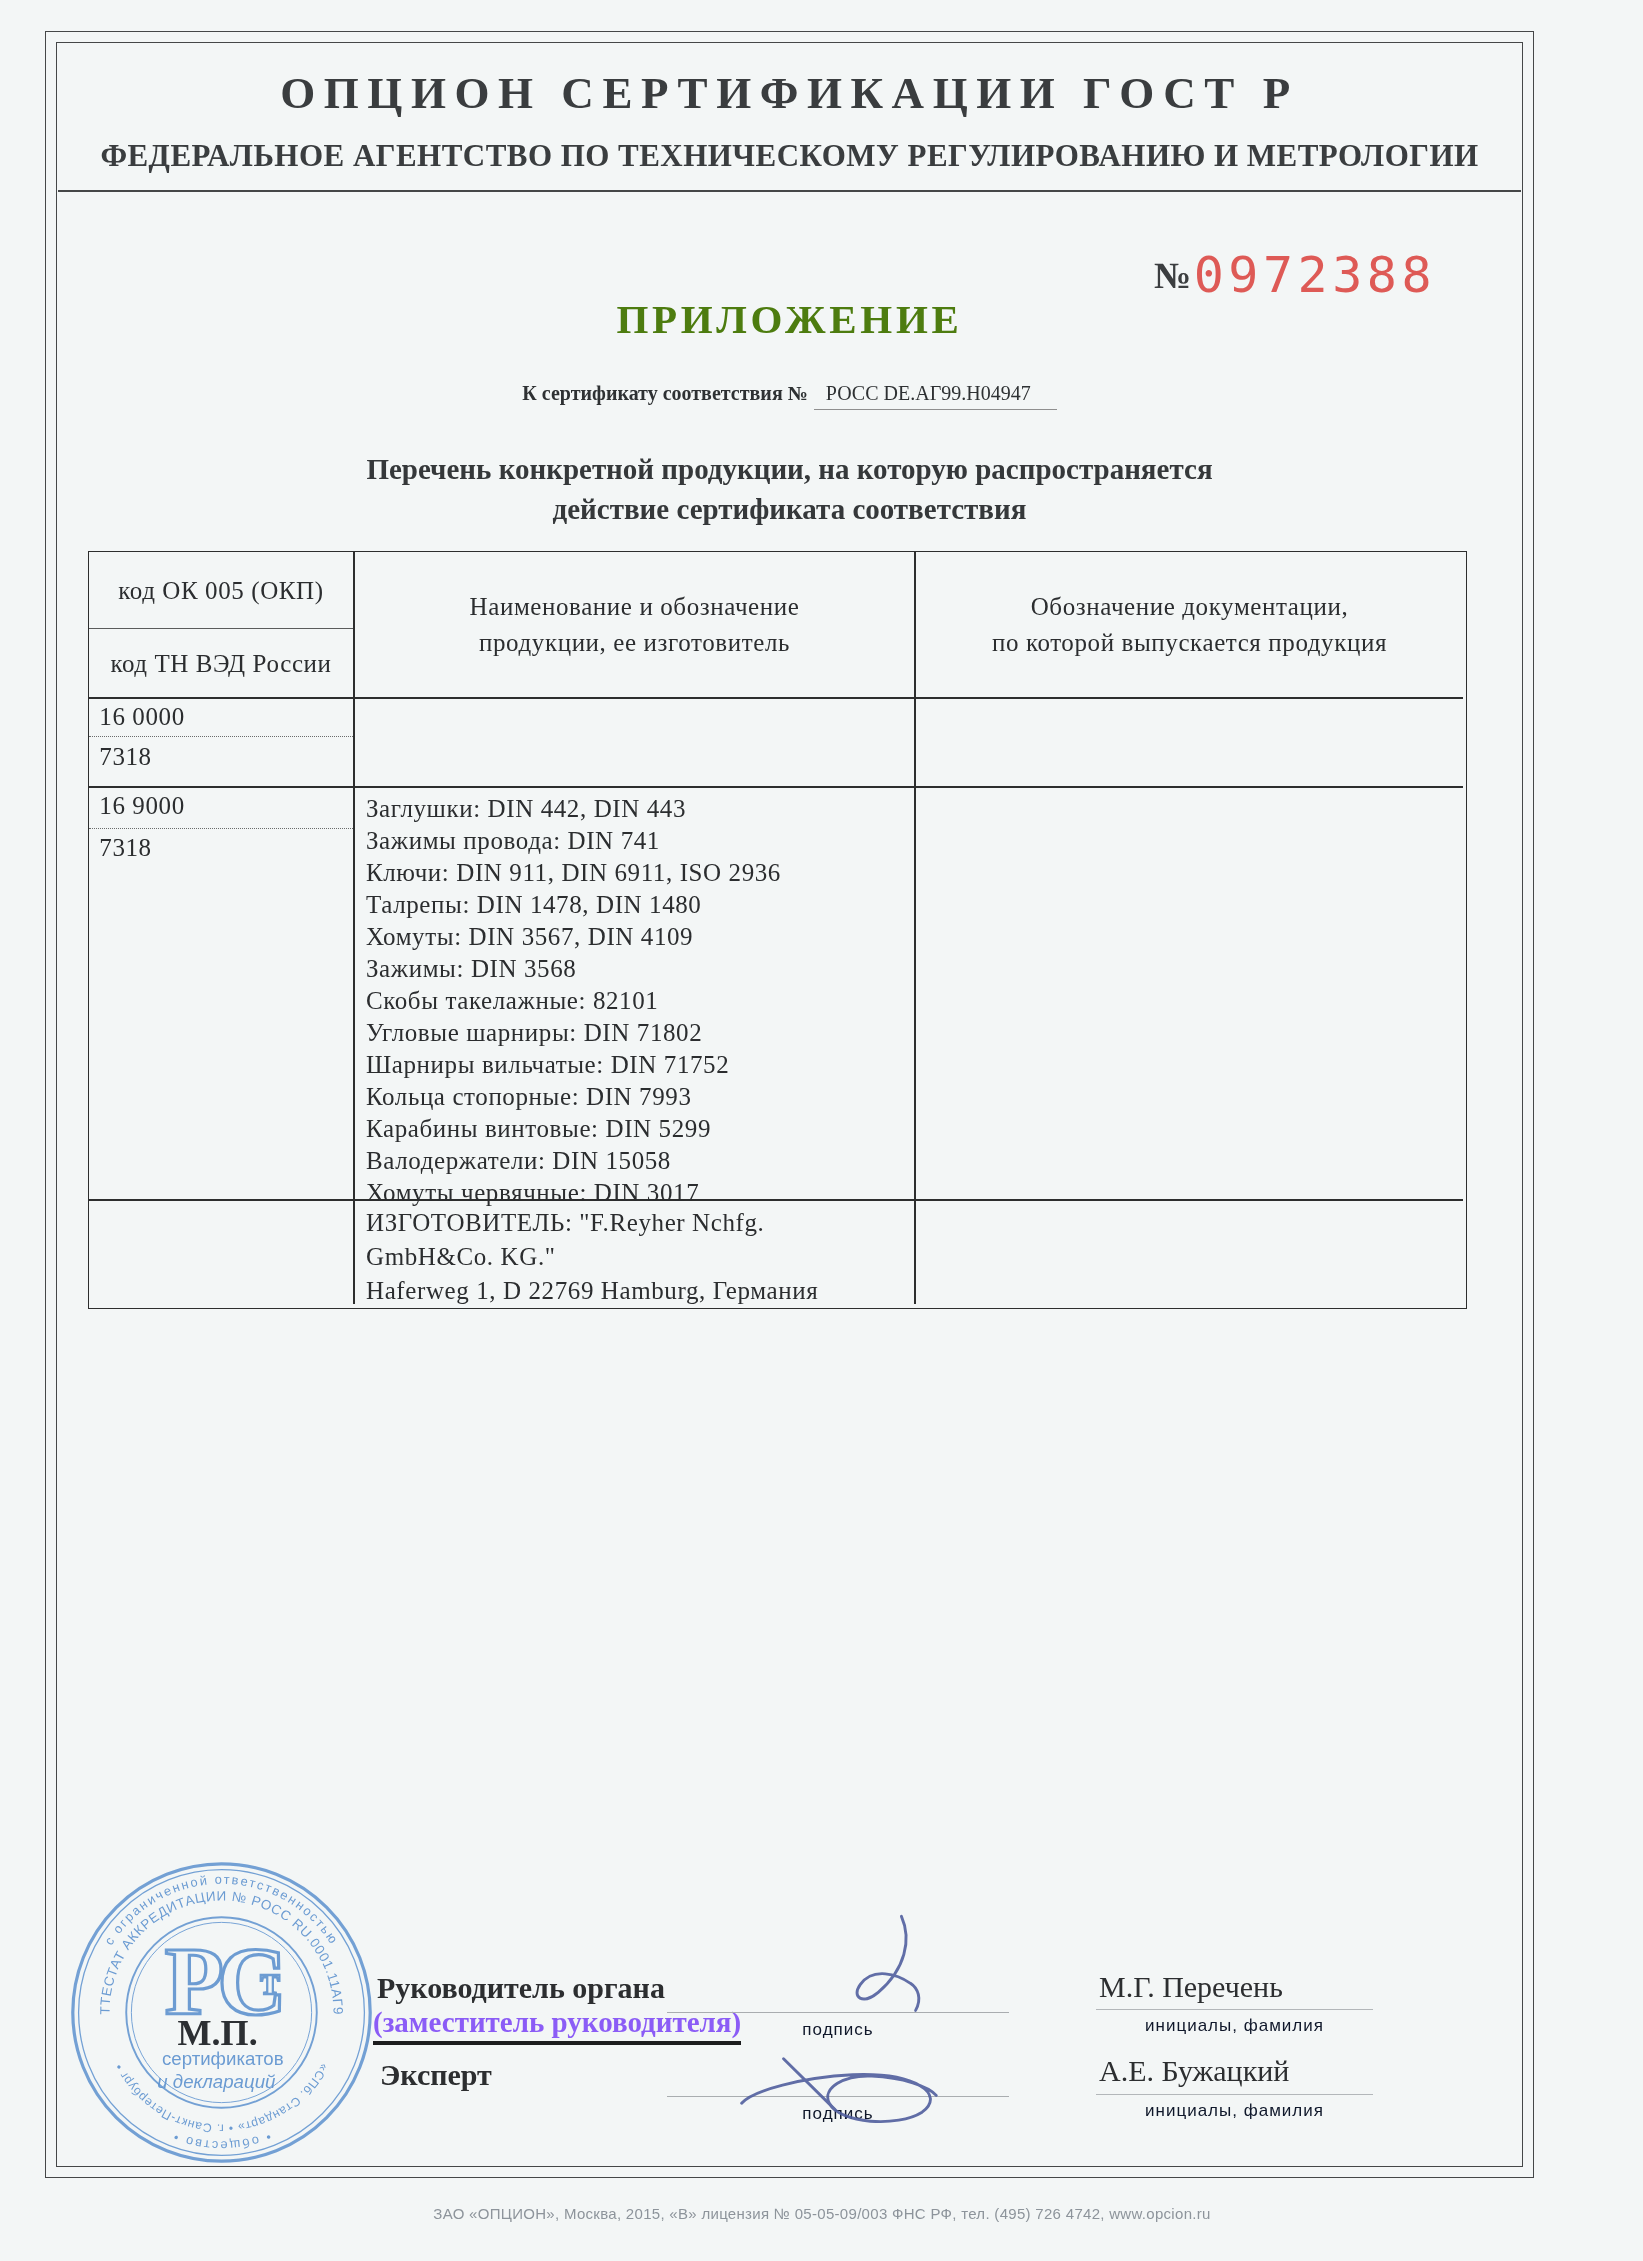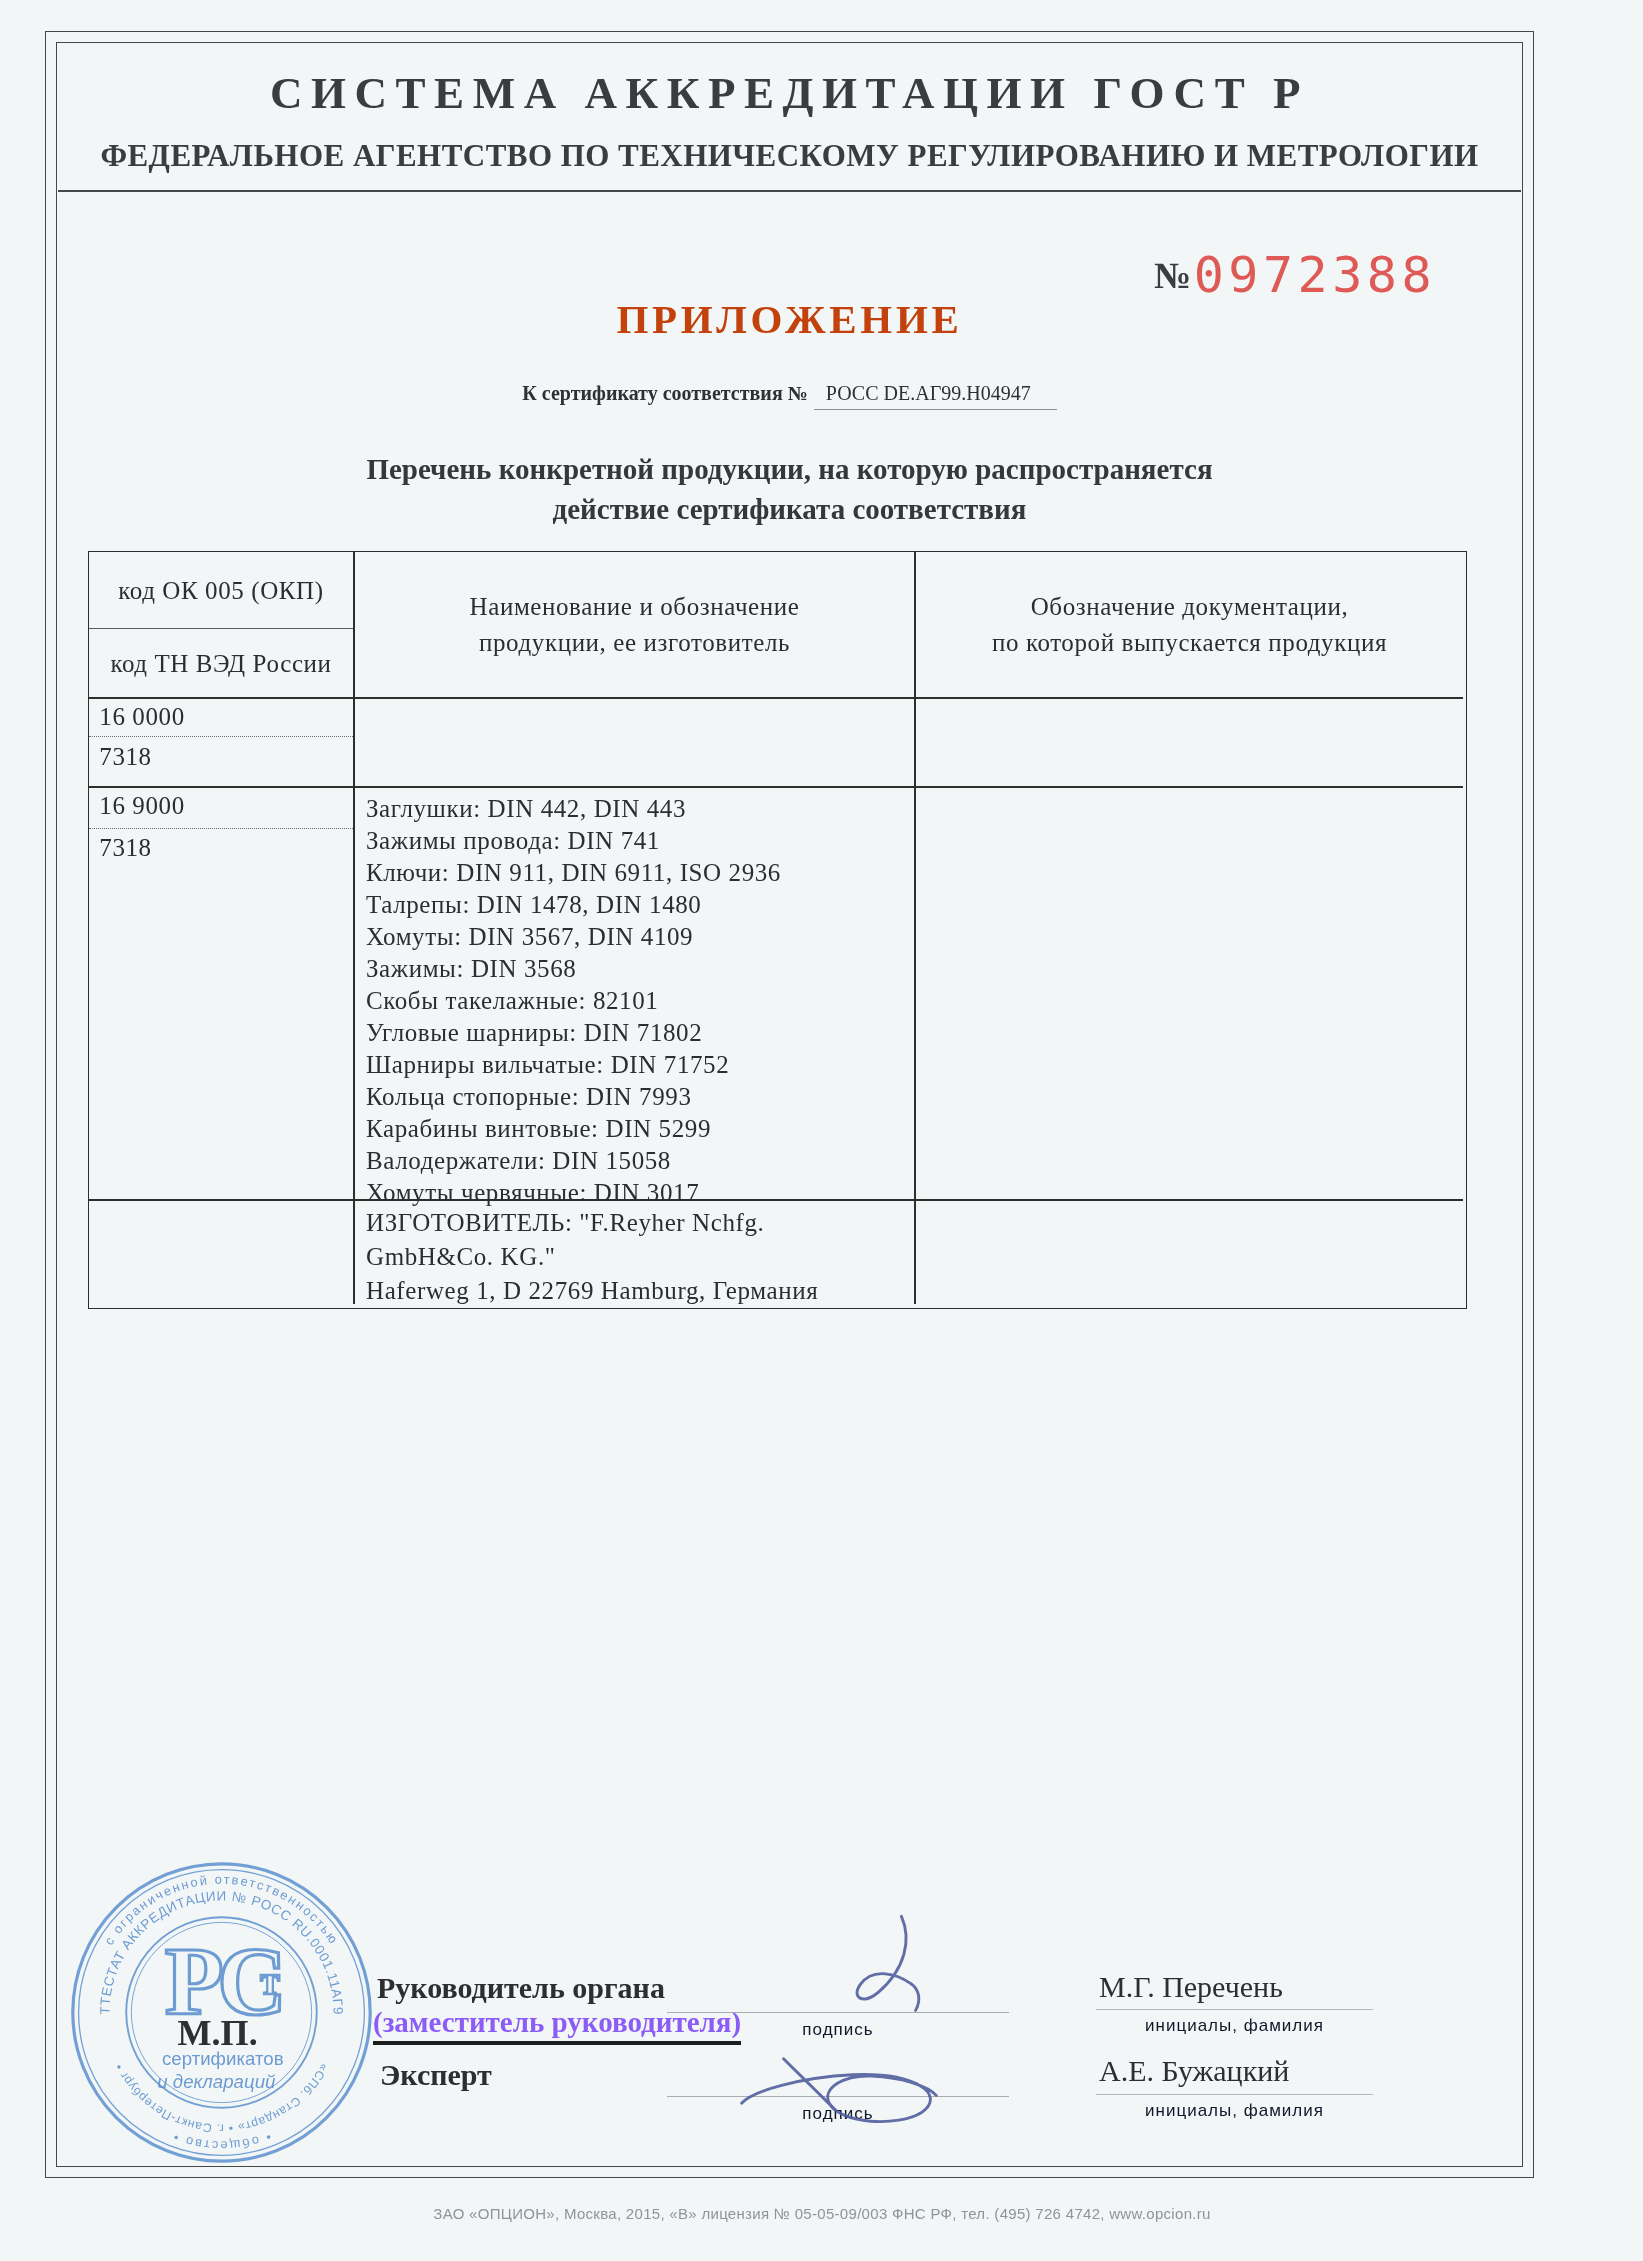--- a/index.html
+++ b/index.html
@@ -14,21 +14,21 @@
   .h1{left:58px;top:67px;width:1463px;text-align:center;font-size:45px;font-weight:bold;
       letter-spacing:.19em;color:#3a3d3f;}
   .h2{left:58px;top:138px;width:1463px;text-align:center;font-size:31px;font-weight:bold;
       letter-spacing:.015em;color:#3a3d3f;}
   
   .docnum{left:1154px;top:246px;white-space:nowrap;}
   .docnum .no{font-size:37px;font-weight:bold;color:#3b3e40;}
   .docnum .val{font-family:"DejaVu Sans Mono",monospace;font-size:50px;letter-spacing:4.5px;
       color:#de5a56;vertical-align:-3.9px;}
   .title{left:58px;top:295px;width:1463px;text-align:center;font-size:41px;font-weight:bold;
-      letter-spacing:.09em;color:#c2410c;}
+      letter-spacing:.09em;color:#4d7c0f;}
   .certline{left:58px;top:382px;width:1463px;text-align:center;font-size:20px;font-weight:bold;}
   .certline .val{font-weight:normal;display:inline-block;border-bottom:1.9px solid #8f8f8f;
       padding:0 26px 3.9px 11.6px;margin-left:6.4px;}
   .subtitle{left:58px;top:449px;width:1463px;text-align:center;font-size:29px;font-weight:bold;
       line-height:40px;color:#35383a;}
   
   .tbl{left:88px;top:551px;width:1377px;height:756px;border:1.9px solid #2d2e2e;}
   .tline{position:absolute;background:#2d2e2e;}
   .thin{position:absolute;background:#5a5c5c;}
   .dotted{position:absolute;border-top:1.9px dotted #6a6c6c;}
@@ -54,21 +54,21 @@
 </style>
 </head>
 <body>
 
 <div class="page">
 
   <div class="abs frame-outer"></div>
   <div class="abs frame-inner"></div>
   <div class="abs header-rule"></div>
 
-  <div class="abs h1">СИСТЕМА АККРЕДИТАЦИИ ГОСТ Р</div>
+  <div class="abs h1">ОПЦИОН СЕРТИФИКАЦИИ ГОСТ Р</div>
   <div class="abs h2">ФЕДЕРАЛЬНОЕ АГЕНТСТВО ПО ТЕХНИЧЕСКОМУ РЕГУЛИРОВАНИЮ И МЕТРОЛОГИИ</div>
 
   <div class="abs docnum">
     <span class="no">№</span>
     <span class="val">0972388</span>
   </div>
 
   <div class="abs title">ПРИЛОЖЕНИЕ</div>
   <div class="abs certline">
     <span>К сертификату соответствия №</span><span class="val">РОСС DE.АГ99.Н04947</span>

